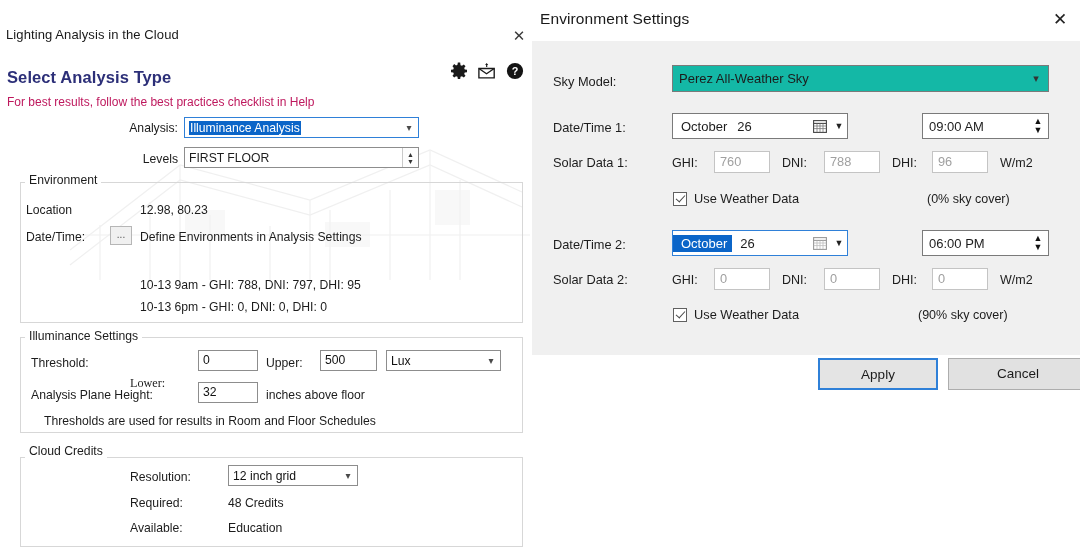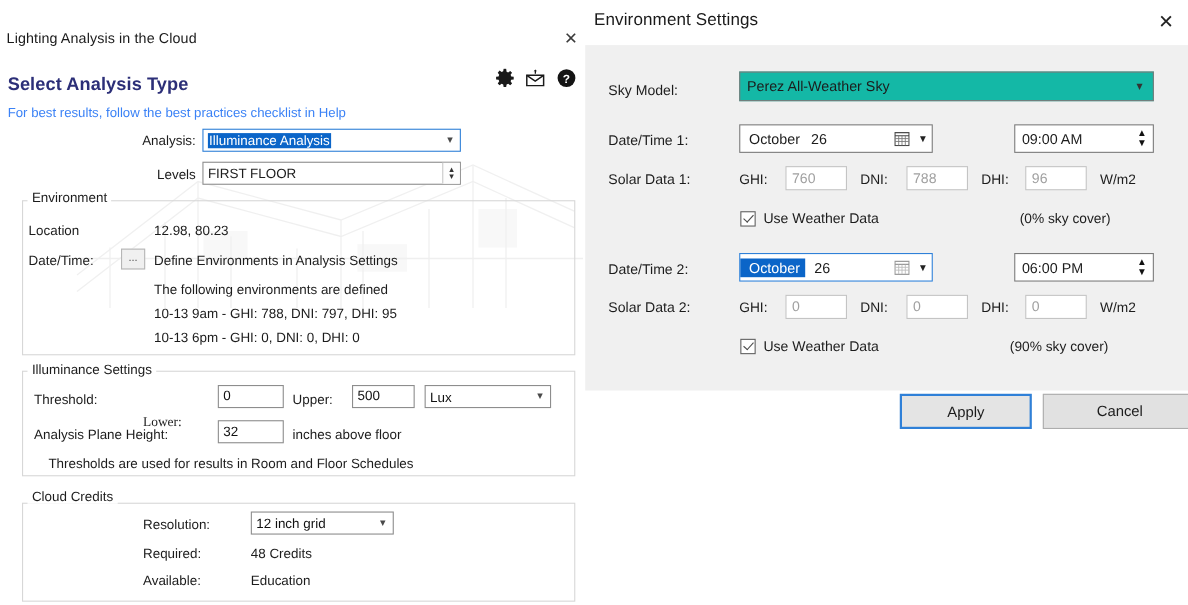--- a/index.html
+++ b/index.html
@@ -60,21 +60,21 @@
     left: 7px; top: 68px;
     font-size: 16.5px;
     font-weight: bold;
     color: #2c2f78;
     letter-spacing: .1px;
   }
   #subheading {
     position: absolute;
     left: 7px; top: 95px;
     font-size: 12px;
-    color: #3b82f6;
+    color: #be185d;
   }
 
   #icon-row {
     position: absolute;
     left: 450px; top: 62px;
     display: flex;
     gap: 9px;
     align-items: center;
   }
   #icon-row .ico { cursor: pointer; display:block; }
@@ -407,21 +407,20 @@
   <div class="groupbox" style="left:20px; top:182px; width:503px; height:141px;"></div>
   <div class="grouplabel" style="left:25px; top:173px;">Environment</div>
 
   <div class="lbl" style="left:26px; top:203px; width:85px; text-align:left;">Location</div>
   <div class="val" style="left:140px; top:203px;">12.98, 80.23</div>
 
   <div class="lbl" style="left:26px; top:230px; width:85px; text-align:left;">Date/Time:</div>
   <div class="tinybtn" style="left:110px; top:226px; width:22px; height:19px;">...</div>
   <div class="val" style="left:140px; top:230px;">Define Environments in Analysis Settings</div>
 
-  <div class="val" style="left:140px; top:256px;">The following environments are defined</div>
   <div class="val" style="left:140px; top:278px;">10-13 9am - GHI: 788, DNI: 797, DHI: 95</div>
   <div class="val" style="left:140px; top:300px;">10-13 6pm - GHI: 0, DNI: 0, DHI: 0</div>
 
   <div class="groupbox" style="left:20px; top:337px; width:503px; height:96px;"></div>
   <div class="grouplabel" style="left:25px; top:329px;">Illuminance Settings</div>
 
   <div class="lbl" style="left:31px; top:356px; width:80px; text-align:left;">Threshold:</div>
   <div class="lbl" style="left:130px; top:376px; width:60px; text-align:left;font-family:Liberation Serif, serif;">Lower:</div>
   <div class="textbox" style="left:198px; top:350px; width:60px; height:21px;">0</div>
   <div class="lbl" style="left:266px; top:356px; width:48px; text-align:left;">Upper:</div>

